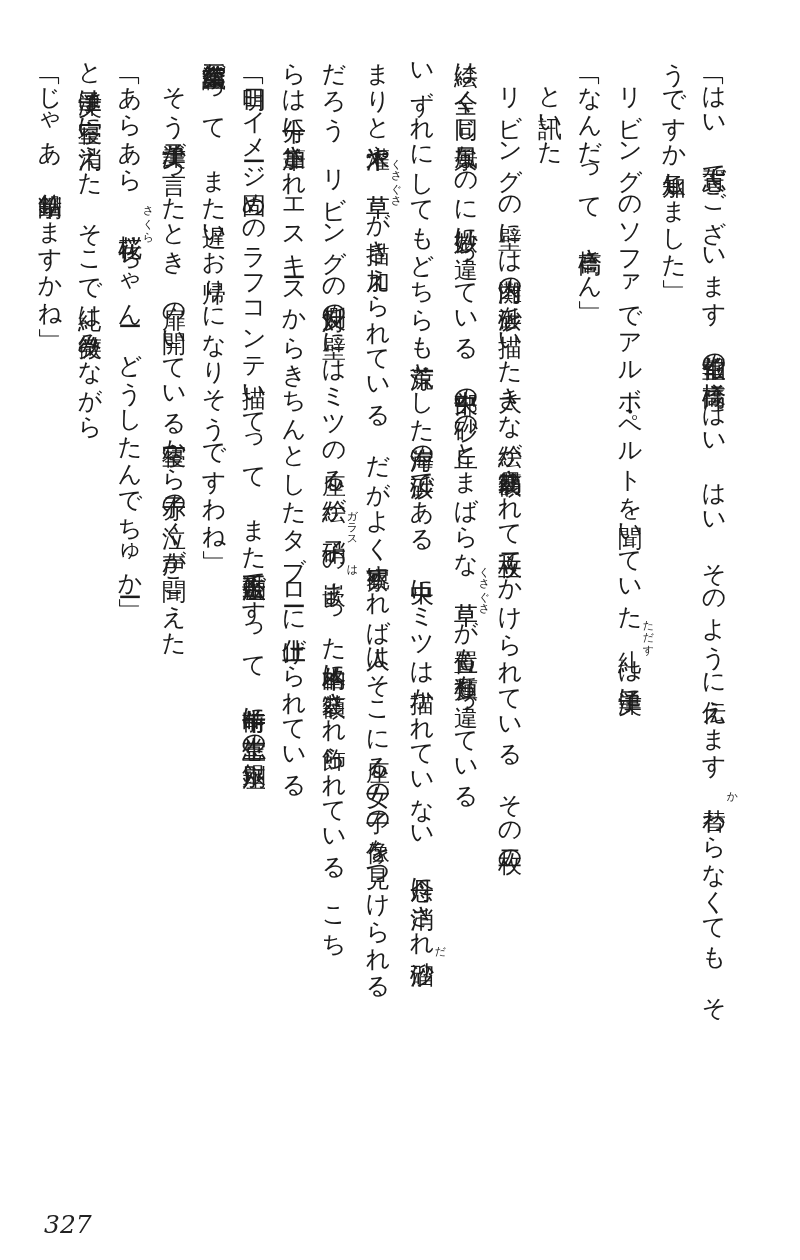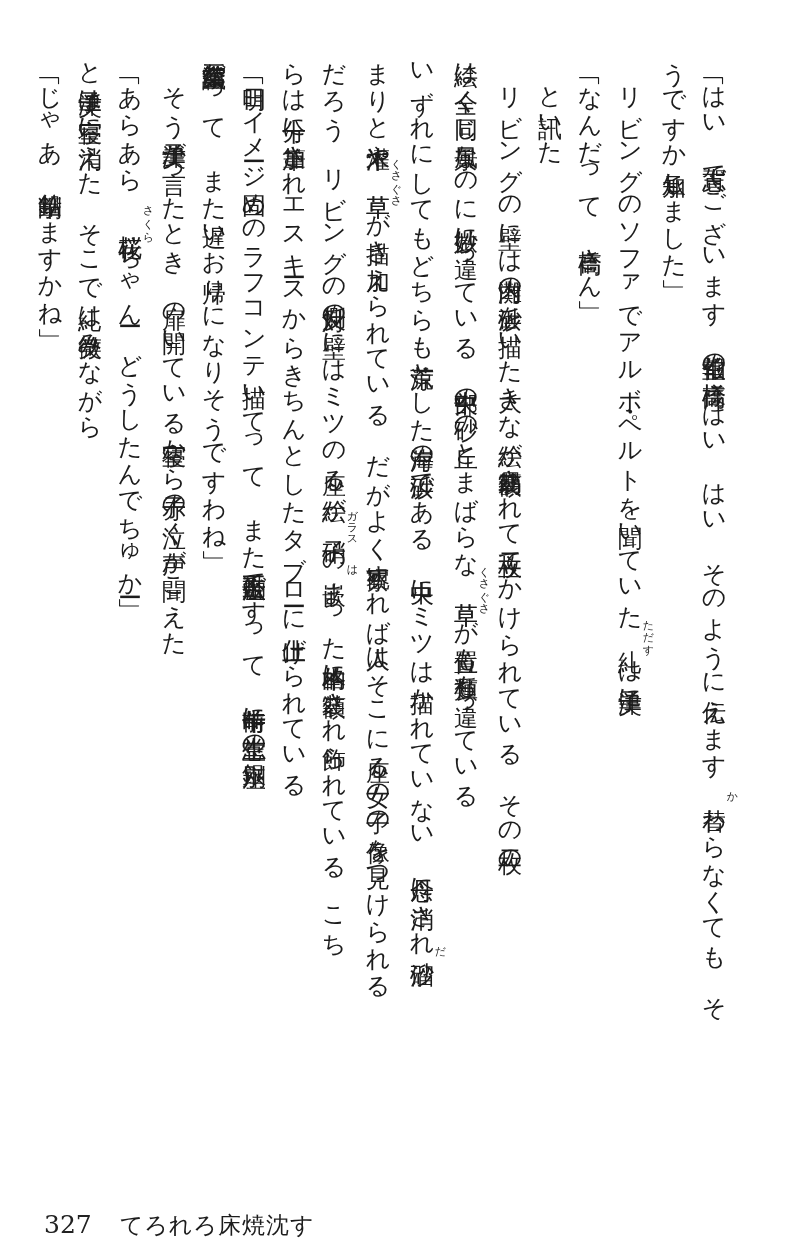--- a/index.html
+++ b/index.html
@@ -46,20 +46,21 @@
   }
   .footer {
     position: absolute;
     left: 44px;
     top: 1210px;
     display: flex;
     align-items: baseline;
     gap: 28px;
   }
   .page-number {
+    font-style: italic;
     font-size: 25px;
     color: #222222;
   }
   .running-title {
     font-size: 23px;
     letter-spacing: 1px;
     color: #1c1c1c;
   }
 </style>
 </head>
@@ -83,16 +84,15 @@
       <div class="text-line indent">「明日　イメージ固めのラフコンテ描いてって　また不動産広告ですって　午前十時に志生堂の銀座別</div>
       <div class="text-line">館第三会議室だって　また遅いお帰りになりそうですわね」</div>
       <div class="text-line indent">そう美津子が言ったとき　扉の開いている寝室から赤子の泣く声が聞こえた</div>
       <div class="text-line indent">「あらあら　<ruby>桜花<rt>さくら</rt></ruby>ちゃんー　どうしたんでちゅかー」</div>
       <div class="text-line">と美津子は寝室に消えた　そこで糺は微笑みながら</div>
       <div class="text-line indent">「じゃあ　鉛筆削りますかね」</div>
     </div>
 
   <div class="footer">
     <span class="page-number">327</span>
-    <span class="running-title">てろれろ床焼沈す</span>
   </div>
 
 </div>
 
 </body></html>

